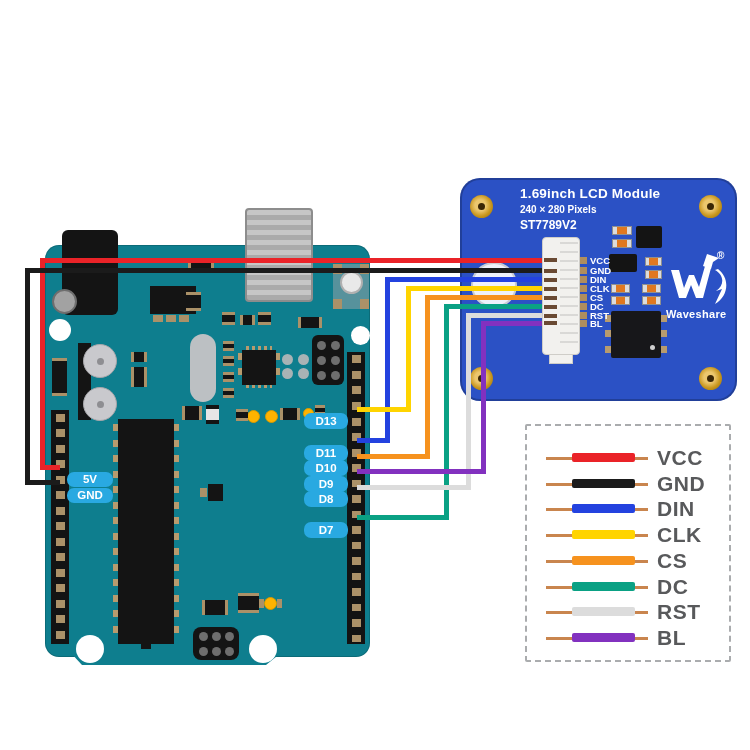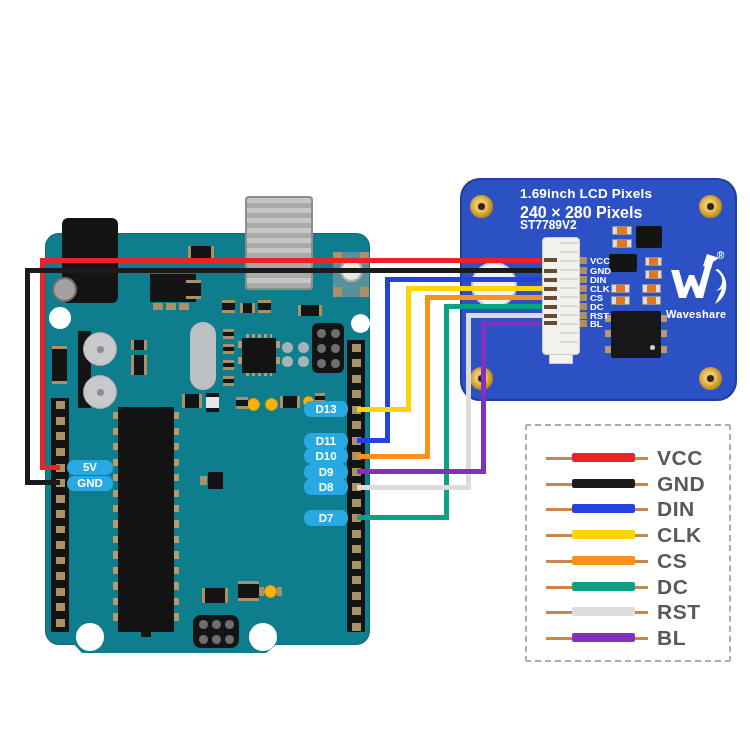--- a/index.html
+++ b/index.html
@@ -40,21 +40,21 @@
   .lrow{position:absolute;width:190px;height:22px;}
   .lbar{position:absolute;left:34px;top:6px;width:63px;height:9px;border-radius:2px;}
   .llbl{position:absolute;left:119px;top:-1px;font-size:21px;font-weight:700;letter-spacing:.5px;}
 </style>
 </head>
 <body>
 
 <div id="stage">
 
 
-  <div class="abs" style="left:0;top:0;width:750px;height:563px;border-radius:28px;">
+  <div class="abs" style="left:0;top:12px;width:750px;height:563px;border-radius:28px;">
     <div class="abs pcb" style="left: 45px; top: 233px; width: 325px; height: 412px; border-radius: 14px; box-shadow: rgba(0, 0, 0, 0.15) 0px 0px 0px 1px inset; background: rgb(14, 126, 142);"></div>
     <div class="abs pcb" style="left: 70px; top: 640px; width: 212px; height: 13px; clip-path: polygon(0px 0px, 100% 0px, calc(100% - 16px) 100%, 12px 100%); background: rgb(14, 126, 142);"></div>
 
     <div class="abs blk" style="left:62px;top:218px;width:56px;height:85px;border-radius:6px;"></div>
     <div class="abs" style="left:52px;top:277px;width:25px;height:25px;border-radius:50%;background:#a2a2a2;border:2px solid #6e6e6e;"></div>
 
     <div class="abs" style="left:245px;top:196px;width:68px;height:94px;border-radius:4px;border:2px solid #8d8d8d;
          background:repeating-linear-gradient(180deg,#c6c6c6 0 5px,#aaaaaa 5px 10px);"></div>
 
     <div class="abs" style="left:333px;top:252px;width:36px;height:45px;background:#57929c;border-radius:3px;"></div>
@@ -180,22 +180,22 @@
 
     <div class="abs gold" style="left:470px;top:194.5px;width:23px;height:23px;"></div>
     <div class="abs goldin" style="left:478px;top:202.5px;width:7px;height:7px;"></div>
     <div class="abs gold" style="left:698.5px;top:194.5px;width:23px;height:23px;"></div>
     <div class="abs goldin" style="left:706.5px;top:202.5px;width:7px;height:7px;"></div>
     <div class="abs gold" style="left:470px;top:366.5px;width:23px;height:23px;"></div>
     <div class="abs goldin" style="left:478px;top:374.5px;width:7px;height:7px;"></div>
     <div class="abs gold" style="left:698.5px;top:366.5px;width:23px;height:23px;"></div>
     <div class="abs goldin" style="left:706.5px;top:374.5px;width:7px;height:7px;"></div>
 
-    <div class="txt lcdtext" style="left:520px;top:186px;font-size:13.5px;letter-spacing:.2px;">1.69inch LCD Pixels</div>
-    <div class="txt lcdtext" style="left:520px;top:204px;font-size:16px;">240 × 280 Pixels</div>
+    <div class="txt lcdtext" style="left:520px;top:186px;font-size:13.5px;letter-spacing:.2px;">1.69inch LCD Module</div>
+    <div class="txt lcdtext" style="left:520px;top:204px;font-size:10px;">240 × 280 Pixels</div>
     <div class="txt lcdtext" style="left:520px;top:218px;font-size:12px;">ST7789V2</div>
 
     <div class="abs res" style="left:612px;top:226px;width:20px;height:9px;"></div>
     <div class="abs res" style="left:612px;top:239px;width:20px;height:9px;"></div>
     <div class="abs blk" style="left:636px;top:226px;width:26px;height:22px;border-radius:2px;"></div>
     <div class="abs res" style="left:645px;top:257px;width:17px;height:9px;"></div>
     <div class="abs res" style="left:645px;top:270px;width:17px;height:9px;"></div>
     <div class="abs blk" style="left:609px;top:254px;width:28px;height:18px;border-radius:2px;"></div>
     <div class="abs res" style="left:611px;top:284px;width:19px;height:9px;"></div>
     <div class="abs res" style="left:642px;top:284px;width:19px;height:9px;"></div>

